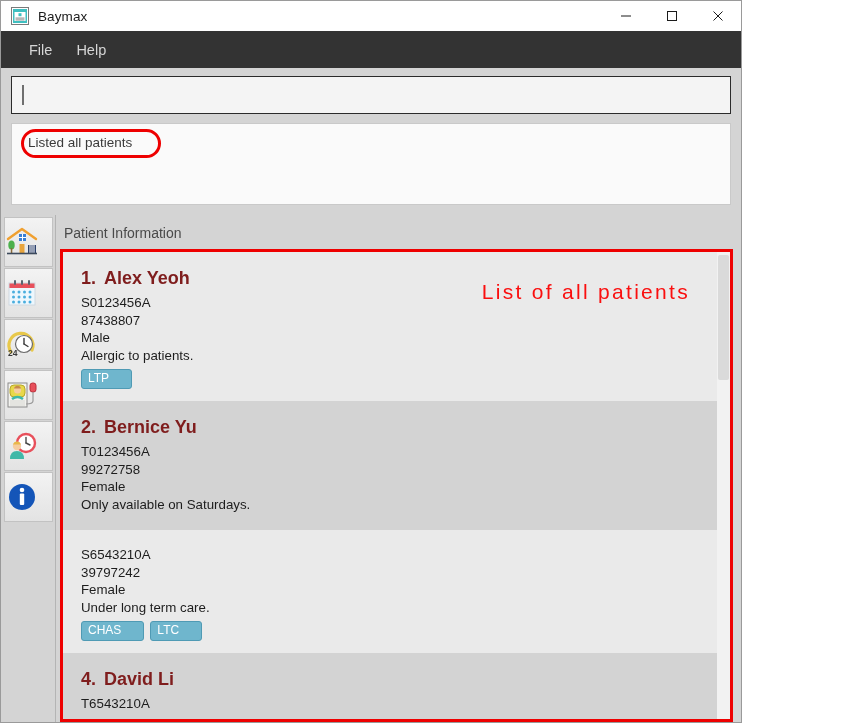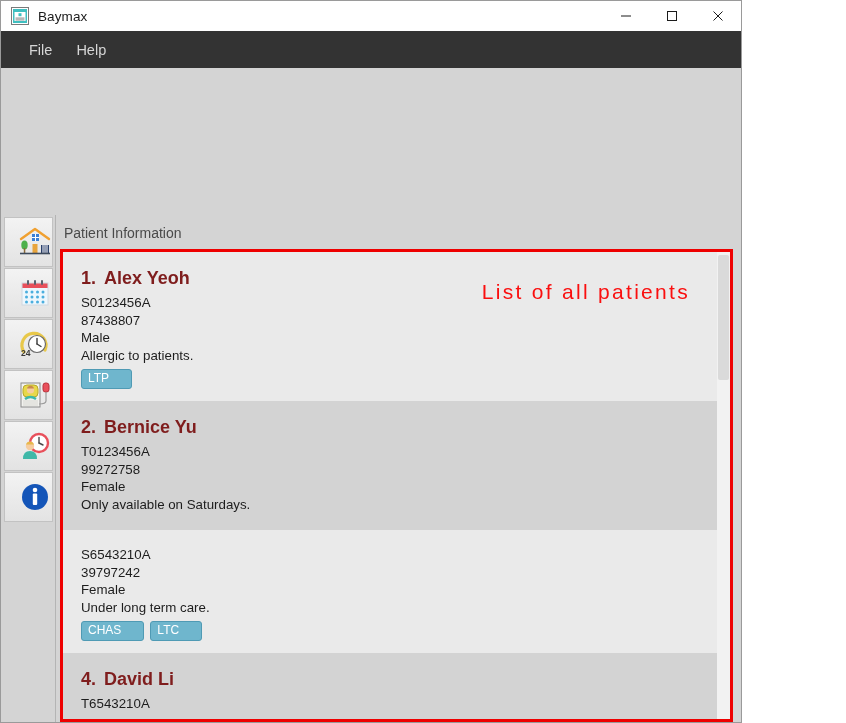--- a/index.html
+++ b/index.html
@@ -131,21 +131,21 @@
     padding-top: 2px;
     box-sizing: border-box;
     flex: none;
   }
   .side-btn {
     width: 49px; height: 50px;
     margin: 0 auto 1px auto;
     background: linear-gradient(#f3f3f3, #e3e3e3);
     border: 1px solid #c2c2c2;
     box-sizing: border-box;
-    display: flex; align-items: center; justify-content: flex-end;
+    display: flex; align-items: center; justify-content: flex-start;
   }
   .side-btn svg { display: block; }
 
   
   .main {
     flex: 1;
     position: relative;
     min-width: 0;
     background: #d4d4d4;
   }
@@ -257,20 +257,30 @@
           </svg>
       </div>
     </div>
   </div>
 
   <div class="menubar">
     <div class="menu-item">File</div>
     <div class="menu-item">Help</div>
   </div>
 
+  <div class="toppane">
+    <div class="cmd-box">
+      <div class="caret"></div>
+      <span class="cmd-value"></span>
+    </div>
+    <div class="result-wrap">
+      <span class="result-text">Listed all patients</span>
+      <div class="anno-pill"></div>
+    </div>
+  </div>
 
   <div class="body-area">
 
     <div class="sidebar">
 
       <div class="side-btn">
         <span>
         <svg width="34" height="32" viewBox="0 0 34 32">
           <path d="M3 13 L17 3 L31 13" fill="none" stroke="#f0a030" stroke-width="2.4" stroke-linecap="round" stroke-linejoin="round"></path>
           <rect x="14" y="8" width="7" height="7" fill="#3a7fd5"></rect>

